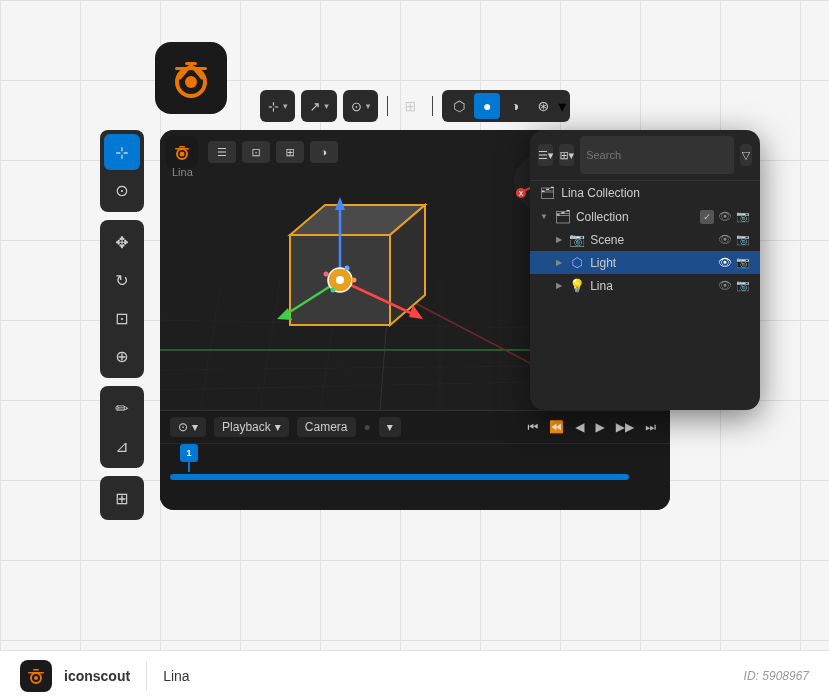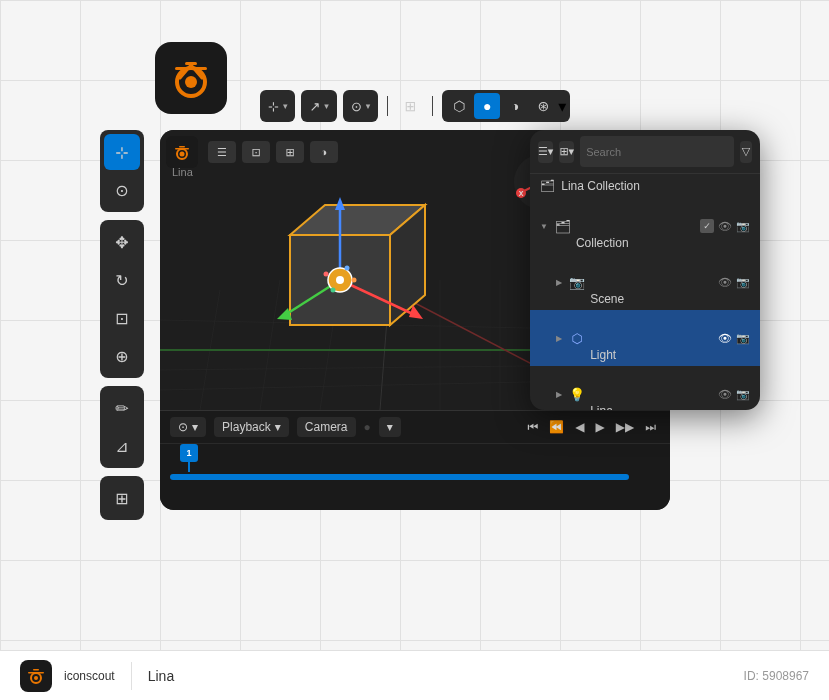--- a/index.html
+++ b/index.html
@@ -329,21 +329,21 @@
       border: none;
       color: #ccc;
       font-size: 11px;
       display: flex;
       align-items: center;
       justify-content: center;
       cursor: pointer;
     }
     .ol-search {
       flex: 1;
-      height: 31px;
+      height: 38px;
       background: #333;
       border: none;
       border-radius: 4px;
       color: #ccc;
       padding: 0 6px;
       font-size: 11px;
     }
 
     
     .scene-coll-header {
@@ -361,21 +361,21 @@
       color: #ccc;
       font-size: 12px;
       gap: 4px;
     }
     .coll-item.selected {
       background: #1e4d8c;
     }
     .coll-indent { width: 12px; }
     .coll-arrow { font-size: 8px; color: #888; margin-right: 2px; }
     .coll-type-icon { width: 18px; text-align: center; font-size: 13px; }
-    .coll-name { flex: 1; margin-top: 34px; }
+    .coll-name { flex: 1; }
     .coll-icons { display: flex; gap: 4px; align-items: center; }
     .coll-eye, .coll-cam {
       width: 14px;
       height: 14px;
       color: #888;
       font-size: 11px;
       display: flex;
       align-items: center;
       justify-content: center;
       cursor: pointer;
@@ -411,21 +411,21 @@
       height: 32px;
       background: #1a1a1a;
       border-radius: 8px;
       display: flex;
       align-items: center;
       justify-content: center;
     }
     .bb-sep { width: 1px; height: 28px; background: #e0e0e0; margin: 0 4px; }
     .bb-name { font-size: 14px; color: #333; font-weight: 500; }
     .bb-spacer { flex: 1; }
-    .bb-id { font-size: 12px; color: #999; }
+    .bb-id { font-size: 12px; color: #999; font-style: italic; }
 
     
     .viewport-lina {
       position: absolute;
       top: 36px;
       left: 12px;
       color: #888;
       font-size: 11px;
       z-index: 3;
     }
@@ -675,18 +675,18 @@
 
 <div class="bottom-bar">
   <div class="bb-logo">
     <svg width="22" height="22" viewBox="0 0 22 22">
       <circle cx="11" cy="13" r="5" fill="none" stroke="#ea7600" stroke-width="2"></circle>
       <circle cx="11" cy="13" r="2" fill="#ea7600"></circle>
       <rect x="8" y="4" width="6" height="1.5" rx="0.75" fill="#ea7600"></rect>
       <rect x="3" y="7" width="16" height="1.5" rx="0.75" fill="#ea7600"></rect>
     </svg>
   </div>
-  <span style="font-size:12px;color:#333;font-weight:400;">iconscout</span>
+  <span style="font-size:14px;color:#333;font-weight:700;">iconscout</span>
   <div class="bb-sep"></div>
   <span class="bb-name">Lina</span>
   <div class="bb-spacer"></div>
   <span class="bb-id">ID: 5908967</span>
 </div>
 
 </body></html>

